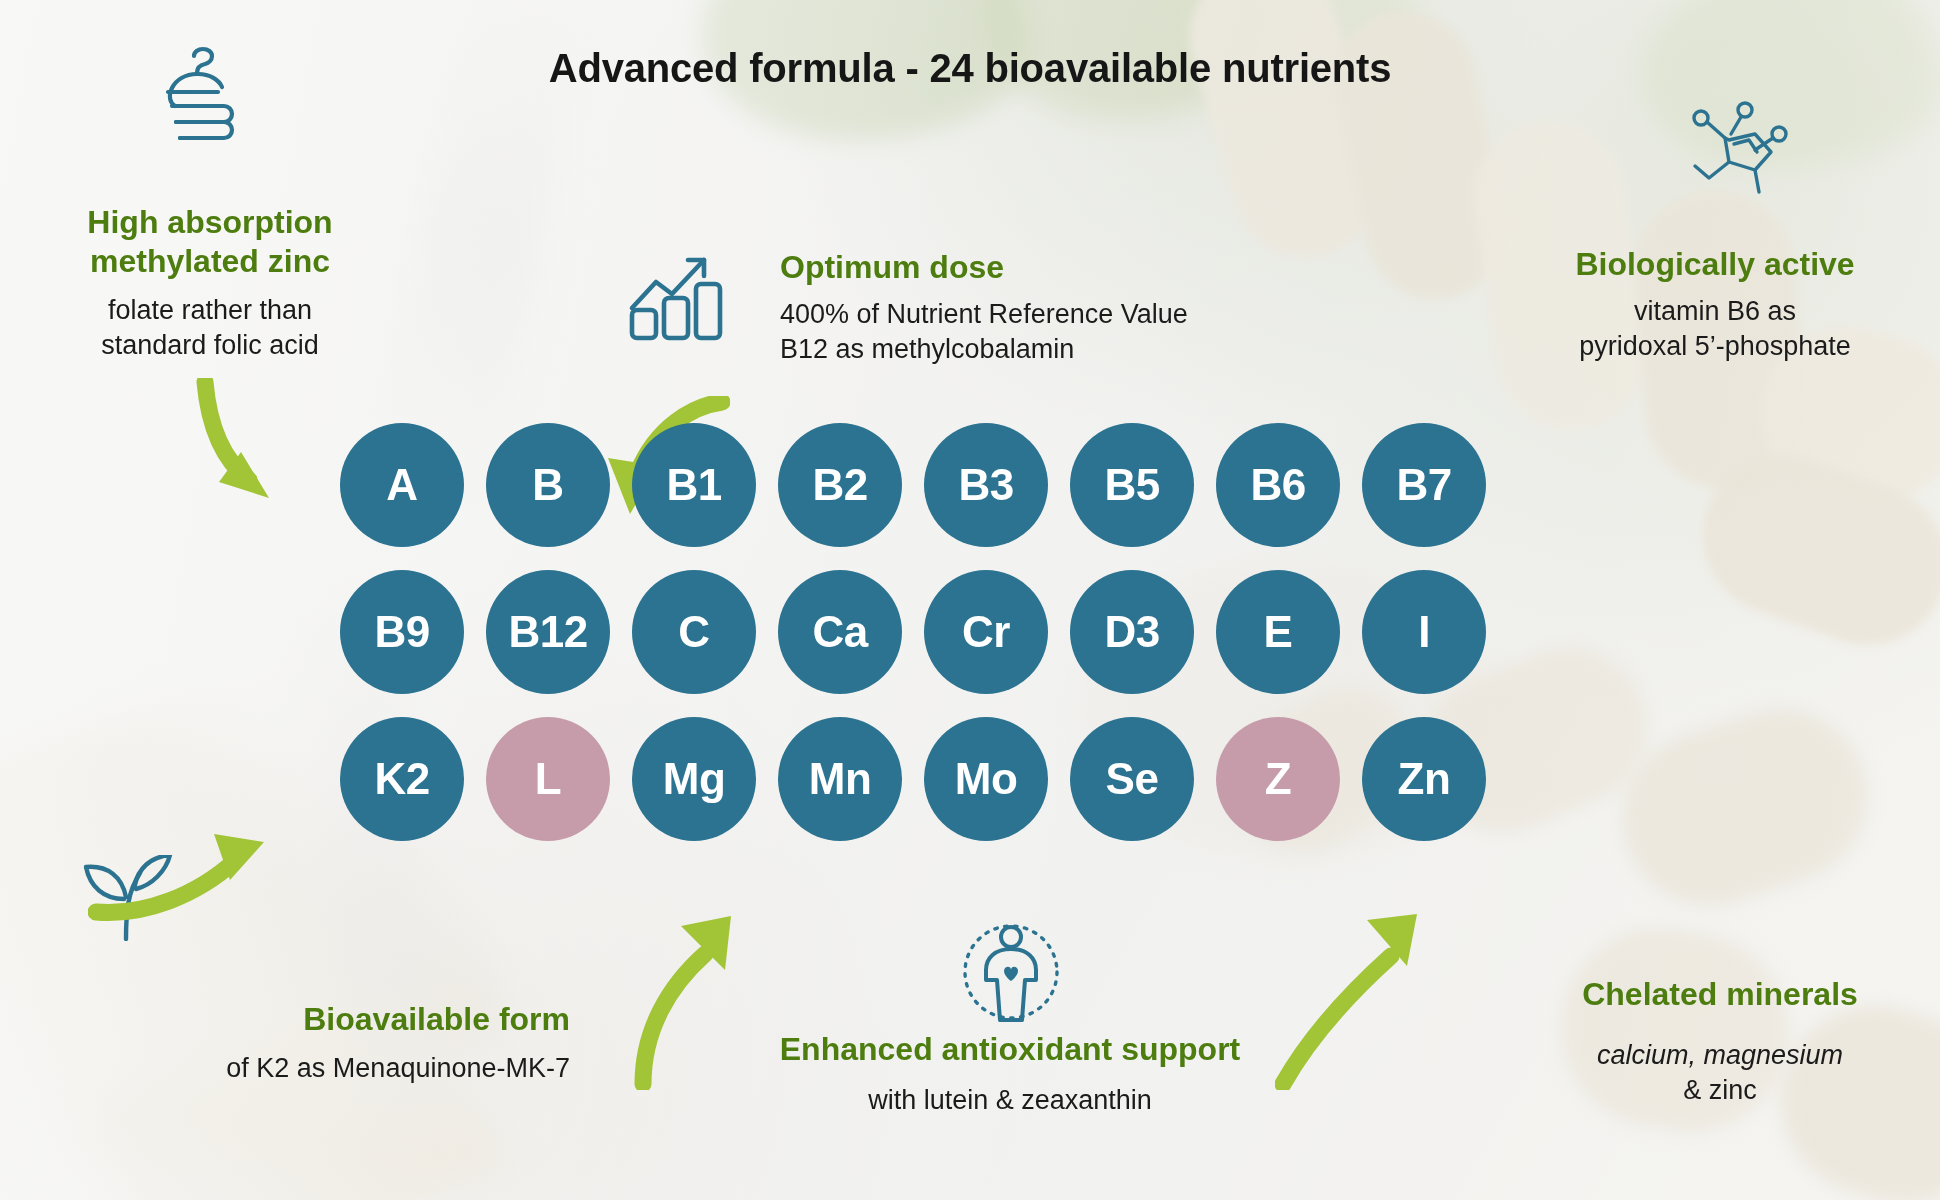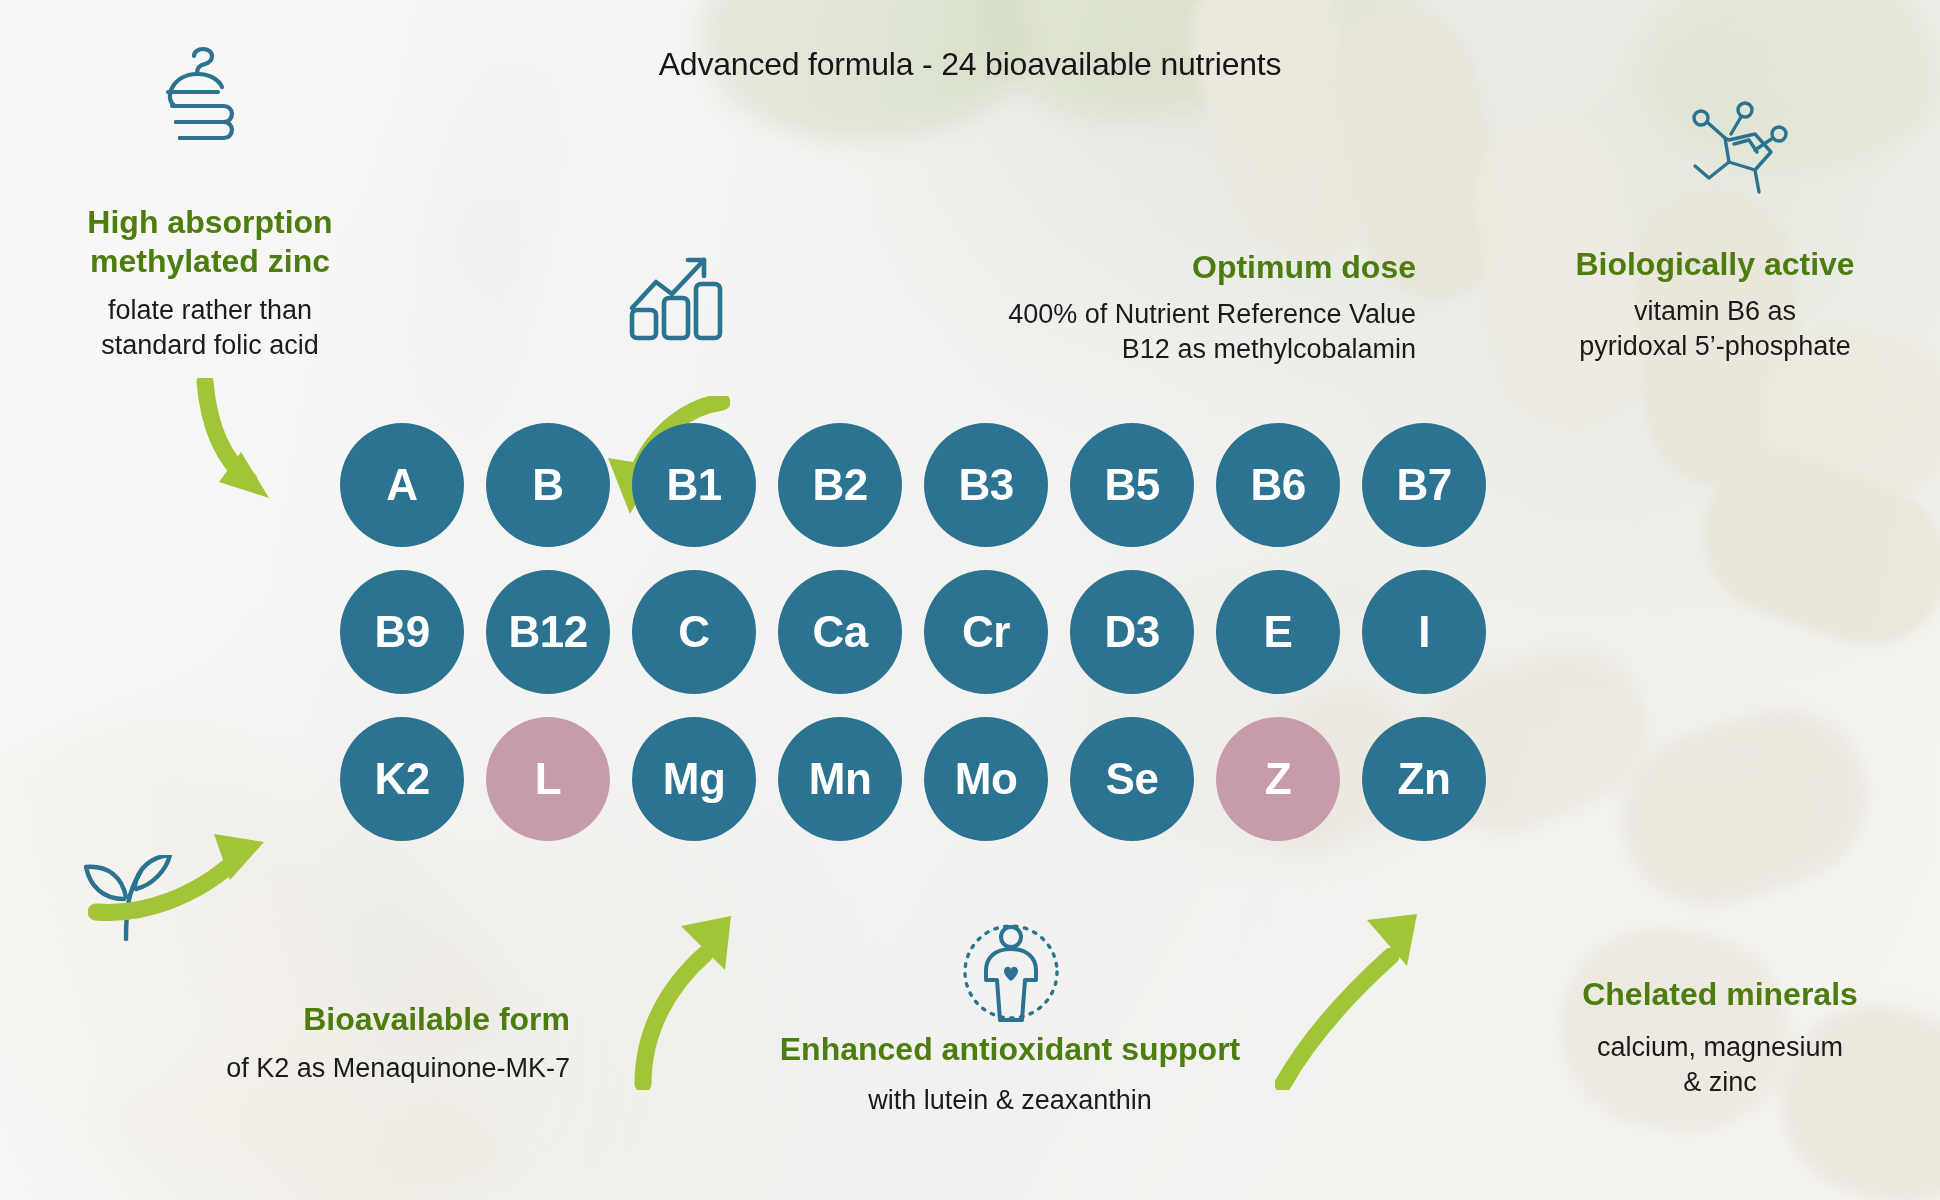--- a/index.html
+++ b/index.html
@@ -71,22 +71,22 @@
        rgba(246,245,242,0.60) 100%);
   }
 
   
   .title {
     position: absolute;
     left: 0;
     right: 0;
     top: 46px;
     text-align: center;
-    font-size: 32px;
-    font-weight: normal;
+    font-size: 40px;
+    font-weight: bold;
     color: #161616;
     letter-spacing: -0.2px;
   }
 
   
   .block {
     position: absolute;
   }
   .block .hdr {
     font-size: 32px;
@@ -96,21 +96,21 @@
   }
   .block .sub {
     font-size: 27px;
     color: #1b1b1b;
     line-height: 1.30;
     font-weight: normal;
   }
 
   
   #blk-absorption { left: 10px; top: 203px; width: 400px; text-align: center; }
-  #blk-dose       { left: 780px; top: 248px; width: 600px; text-align: right; margin-left: 36px; }
+  #blk-dose       { left: 780px; top: 248px; width: 600px; text-align: left; }
   #blk-bio        { left: 1500px; top: 245px; width: 430px; text-align: center; }
   #blk-k2         { left: 30px;  top: 1000px; width: 540px; text-align: right; }
   #blk-antiox     { left: 660px; top: 1030px; width: 700px; text-align: center; }
   #blk-chelated   { left: 1510px; top: 975px; width: 420px; text-align: center; }
 
   
   #grid {
     position: absolute;
     left: 340px;
     top: 423px;
@@ -313,21 +313,21 @@
     <div class="sub" style="margin-top:12px;">of K2 as Menaquinone-MK-7</div>
   </div>
 
   <div class="block" id="blk-antiox">
     <div class="hdr">Enhanced antioxidant support</div>
     <div class="sub" style="margin-top:14px;">with lutein &amp; zeaxanthin</div>
   </div>
 
   <div class="block" id="blk-chelated">
     <div class="hdr">Chelated minerals</div>
-    <div class="sub" style="margin-top:16px;">calcium, magnesium</div>
+    <div class="sub" style="margin-top:24px;font-style:italic;">calcium, magnesium</div>
     <div class="sub">&amp; zinc</div>
   </div>
 
   <div id="grid">
       <div class="row">
         <div class="nutrient teal">A</div>
         <div class="nutrient teal">B</div>
         <div class="nutrient teal">B1</div>
         <div class="nutrient teal">B2</div>
         <div class="nutrient teal">B3</div>

